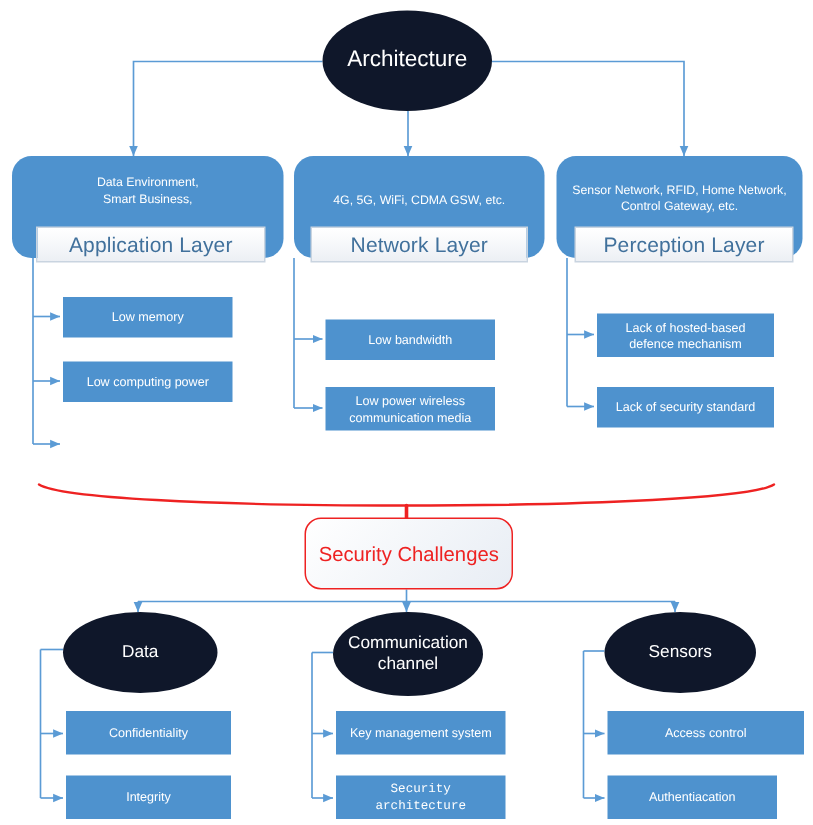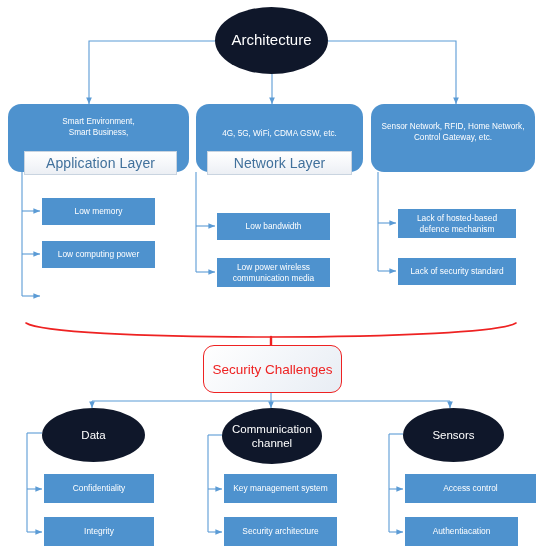--- a/index.html
+++ b/index.html
@@ -166,21 +166,21 @@
       <path d="M403,434 L389,434"></path>
       <path d="M389,489 L403,489" marker-end="url(#arrB)"></path>
       <path d="M389,532 L403,532" marker-end="url(#arrB)"></path>
     </g>
   </svg>
 
   <div class="node ellipse big" style="left:215px; top:7px; width:113px; height:67px;">Architecture</div>
 
   <div class="node layer-panel" style="left:8px; top:104px; width:181px; height:68px;">
     <span>
-      <span>Smart Environment,</span>
+      <span>Data Environment,</span>
       <span>Smart Business,</span>
     </span>
   </div>
 
   <div class="node layer-panel" style="left:196px; top:104px; width:167px; height:68px; padding-top:24px;">
     <span>
       <span>4G, 5G, WiFi, CDMA GSW, etc.</span>
     </span>
   </div>
 
@@ -188,20 +188,21 @@
     <span>
       <span>Sensor Network, RFID, Home Network,</span>
       <span>Control Gateway, etc.</span>
     </span>
   </div>
 
   <div class="layer-label" style="left:24px; top:151px; width:153px; height:24px;">Application Layer</div>
 
   <div class="layer-label" style="left:207px; top:151px; width:145px; height:24px;">Network Layer</div>
 
+  <div class="layer-label" style="left:383px; top:151px; width:146px; height:24px;">Perception Layer</div>
 
   <div class="subbox" style="left:42px; top:198px; width:113px; height:27px;">Low memory</div>
   <div class="subbox" style="left:42px; top:241px; width:113px; height:27px;">Low computing power</div>
 
   <div class="subbox" style="left:217px; top:213px; width:113px; height:27px;">Low bandwidth</div>
   <div class="subbox" style="left:217px; top:258px; width:113px; height:29px;">Low power wireless communication media</div>
 
   <div class="subbox" style="left:398px; top:209px; width:118px; height:29px;">Lack of hosted-based defence mechanism</div>
   <div class="subbox" style="left:398px; top:258px; width:118px; height:27px;">Lack of security standard</div>
 
@@ -210,18 +211,18 @@
   <div class="node ellipse mid" style="left:42px; top:408px; width:103px; height:54px;">Data</div>
 
   <div class="node ellipse mid" style="left:222px; top:408px; width:100px; height:56px;">Communication channel</div>
 
   <div class="node ellipse mid" style="left:403px; top:408px; width:101px; height:54px;">Sensors</div>
 
   <div class="subbox" style="left:44px; top:474px; width:110px; height:29px;">Confidentiality</div>
   <div class="subbox" style="left:44px; top:517px; width:110px; height:29px;">Integrity</div>
 
   <div class="subbox" style="left:224px; top:474px; width:113px; height:29px;">Key management system</div>
-  <div class="subbox" style="left:224px; top:517px; width:113px; height:29px;">Security architecture</div>
+  <div class="subbox" style="left:224px; top:517px; width:113px; height:29px;font-family:Liberation Mono, monospace;">Security architecture</div>
 
   <div class="subbox" style="left:405px; top:474px; width:131px; height:29px;">Access control</div>
   <div class="subbox" style="left:405px; top:517px; width:113px; height:29px;">Authentiacation</div>
 
 </div>
 
 </body></html>

